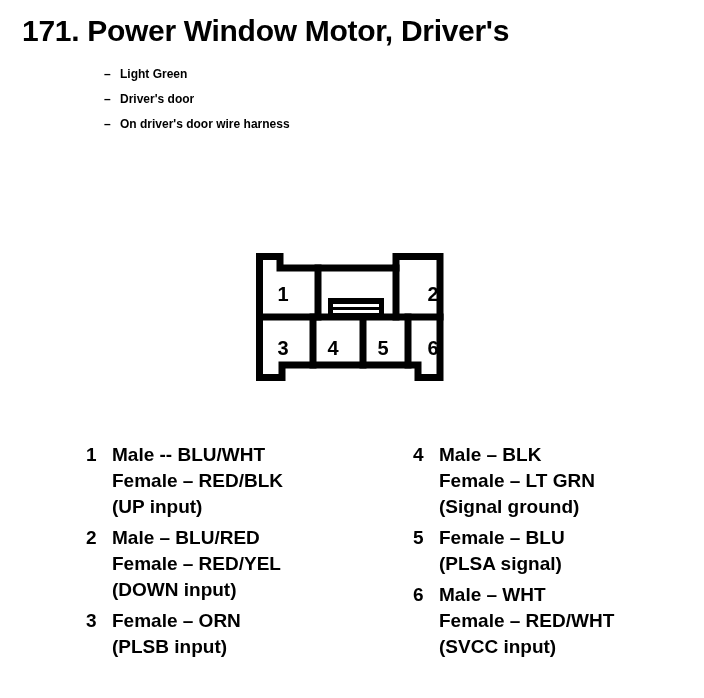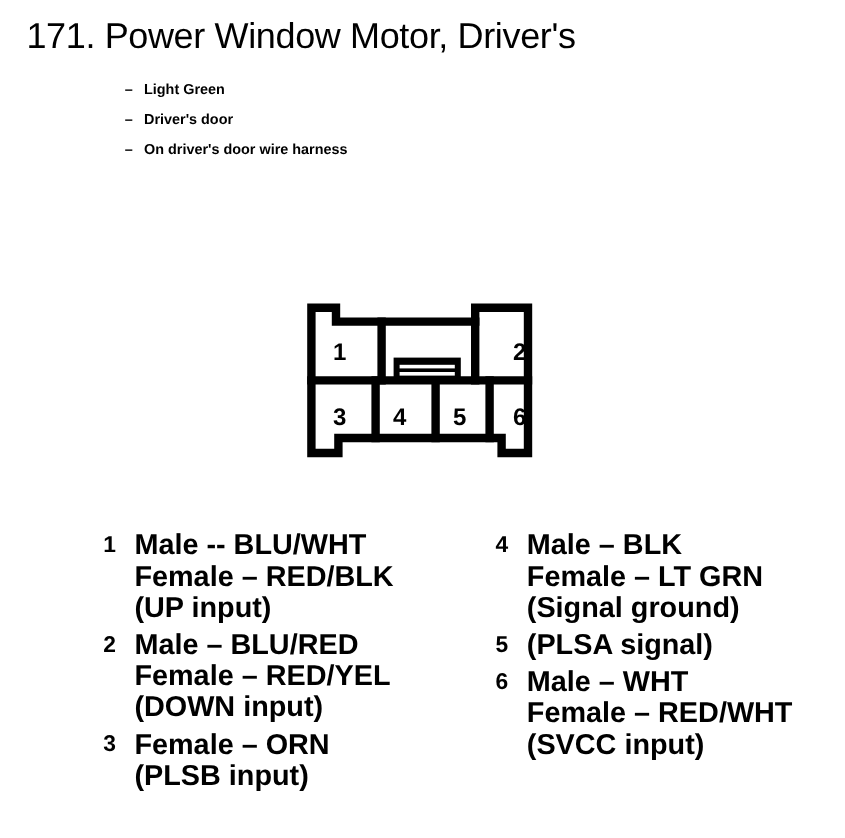--- a/index.html
+++ b/index.html
@@ -17,21 +17,21 @@
     color: #000000;
     -webkit-font-smoothing: none;
   }
 
   
   .page-title {
     position: absolute;
     left: 22px;
     top: 14px;
     font-size: 30px;
-    font-weight: normal;
+    font-weight: bold;
     letter-spacing: -0.3px;
     white-space: nowrap;
   }
 
   
   .spec-list {
     position: absolute;
     left: 104px;
     top: 62px;
     width: 460px;
@@ -99,21 +99,21 @@
   }
   .legend-num {
     position: absolute;
     left: 0;
     top: 0;
     font-size: 19px;
     font-weight: bold;
     line-height: 26px;
   }
   .legend-line {
-    font-size: 24px;
+    font-size: 19px;
     font-weight: bold;
     line-height: 26px;
     white-space: nowrap;
   }
 </style>
 </head>
 <body>
 
 <div class="page-title">171. Power Window Motor, Driver's</div>
 
@@ -200,20 +200,21 @@
 
   <div class="legend-col legend-col-right">
     <div class="legend-entry">
       <span class="legend-num">4</span>
       <div class="legend-line">Male – BLK</div>
       <div class="legend-line">Female – LT GRN</div>
       <div class="legend-line">(Signal ground)</div>
     </div>
     <div class="legend-entry">
       <span class="legend-num">5</span>
+      <div class="legend-line">Female – BLU</div>
       <div class="legend-line">(PLSA signal)</div>
     </div>
     <div class="legend-entry">
       <span class="legend-num">6</span>
       <div class="legend-line">Male – WHT</div>
       <div class="legend-line">Female – RED/WHT</div>
       <div class="legend-line">(SVCC input)</div>
     </div>
   </div>
 

